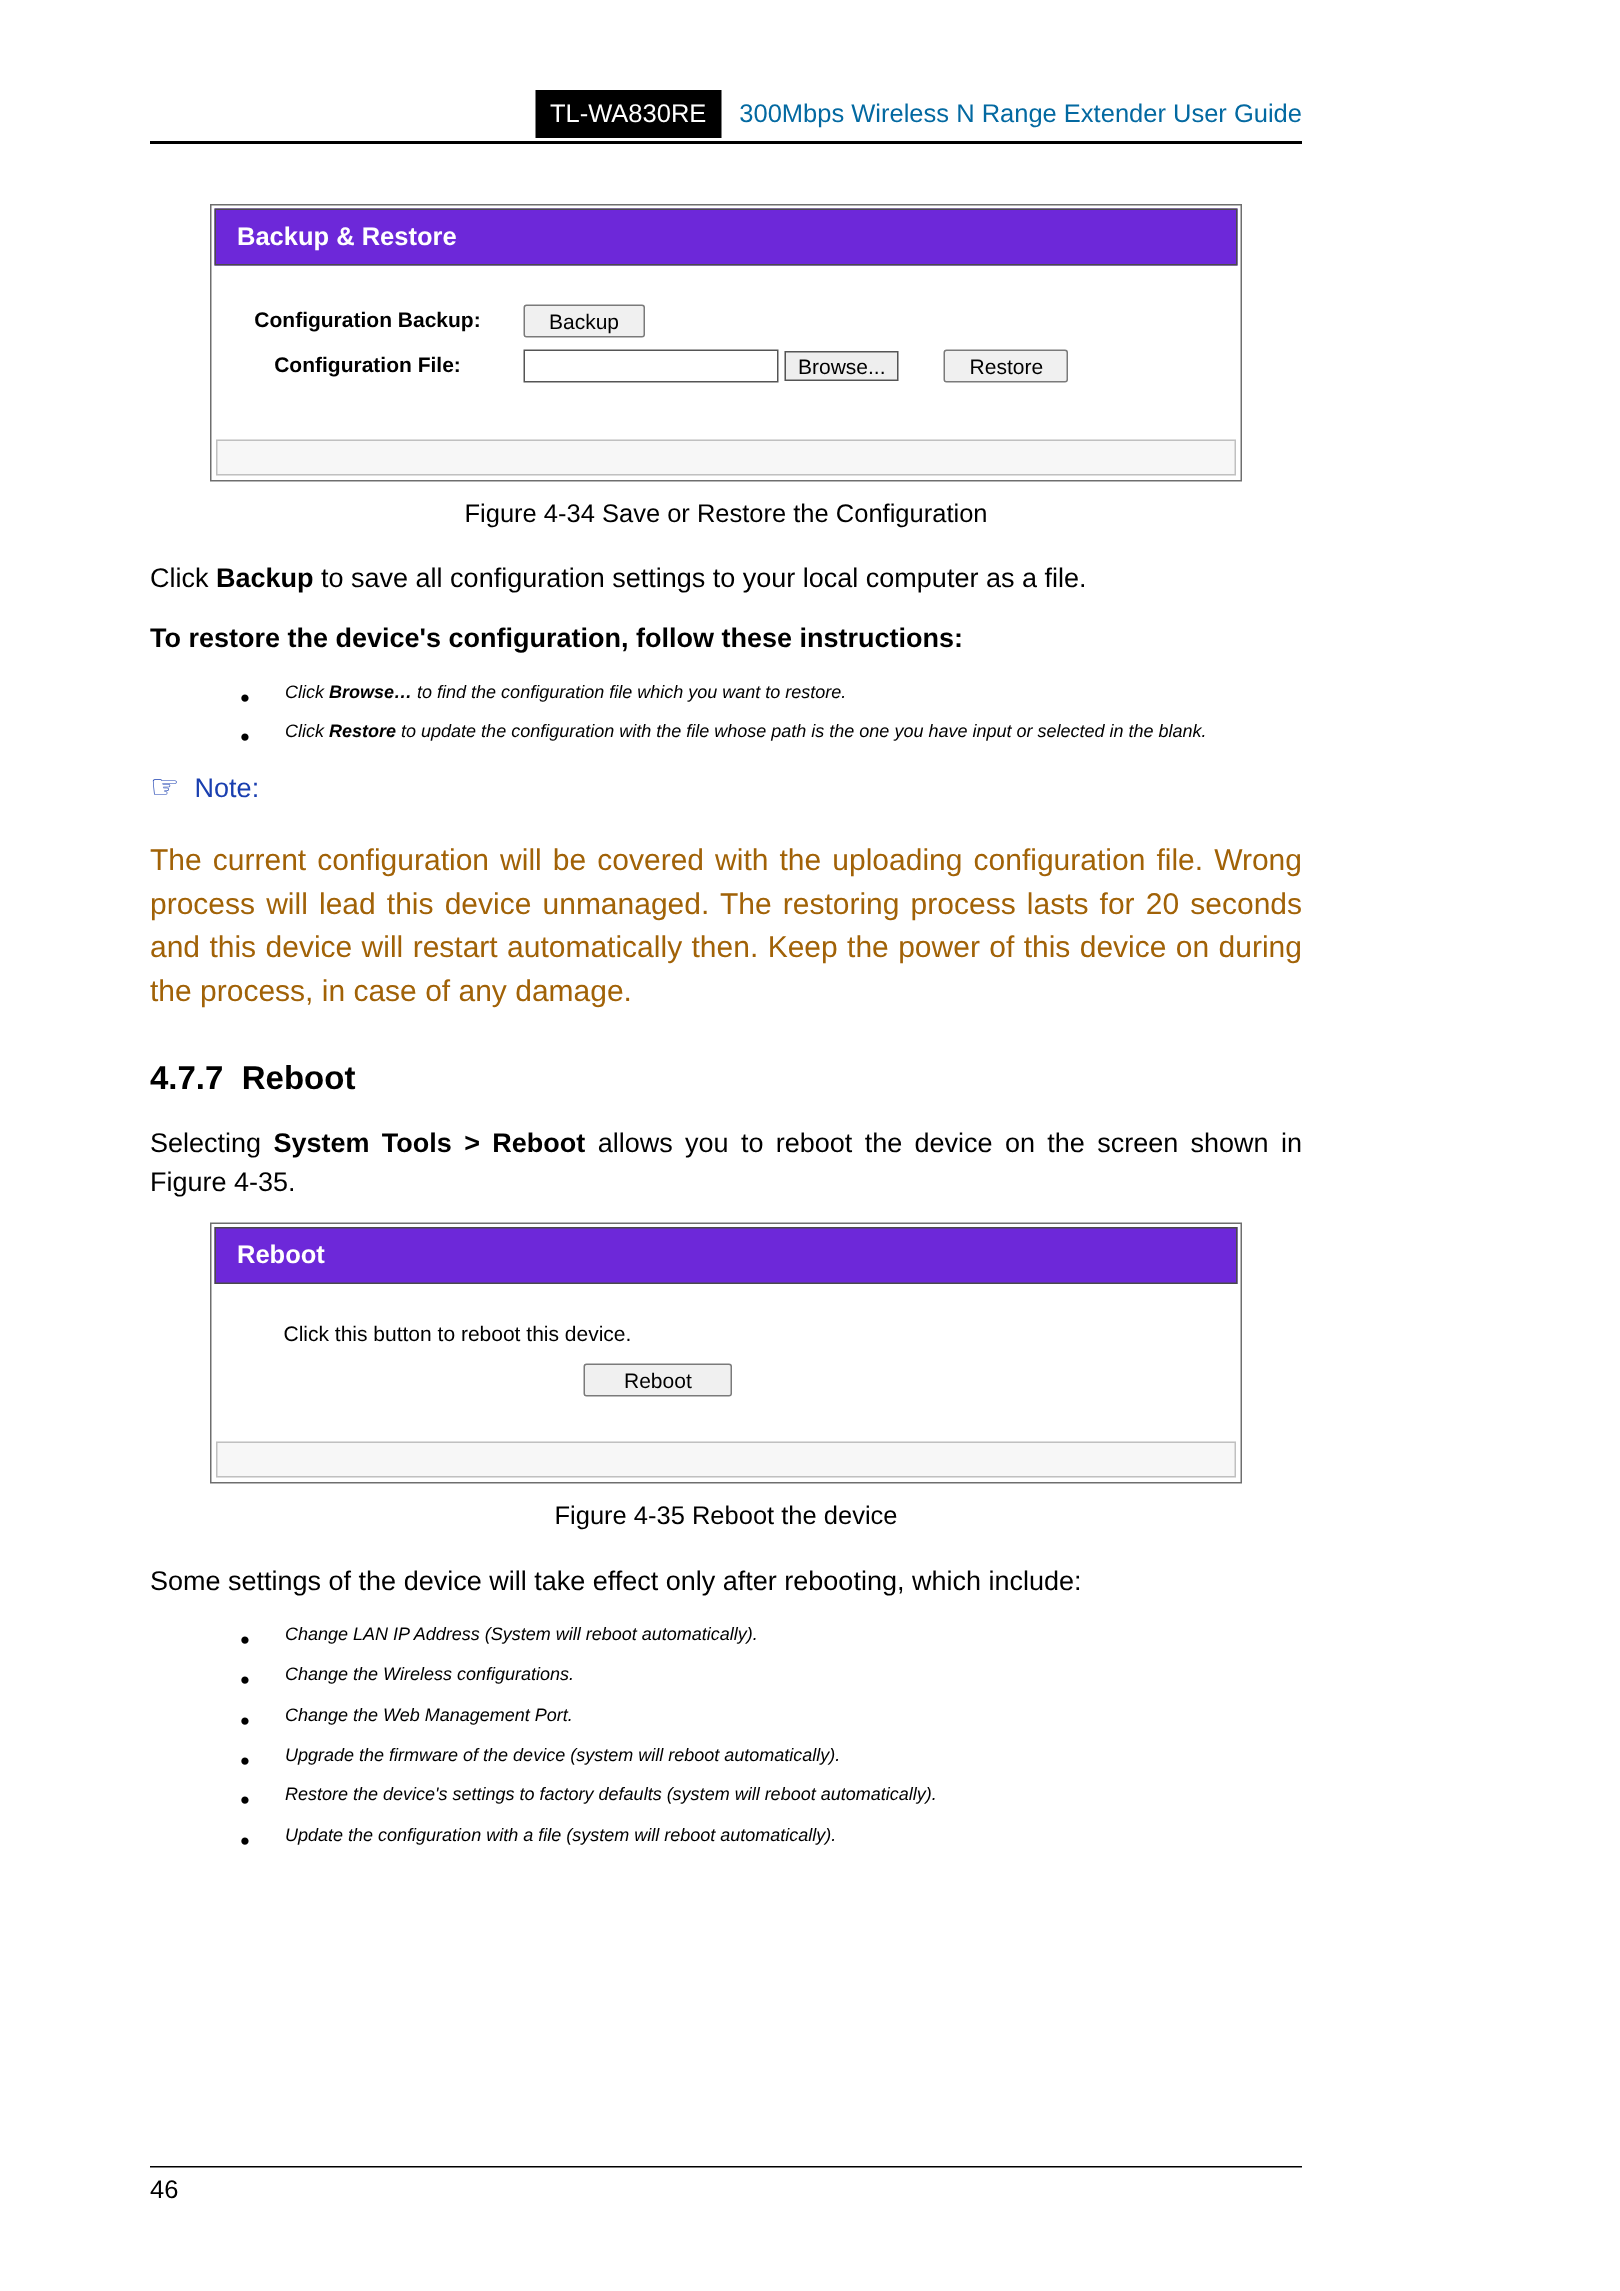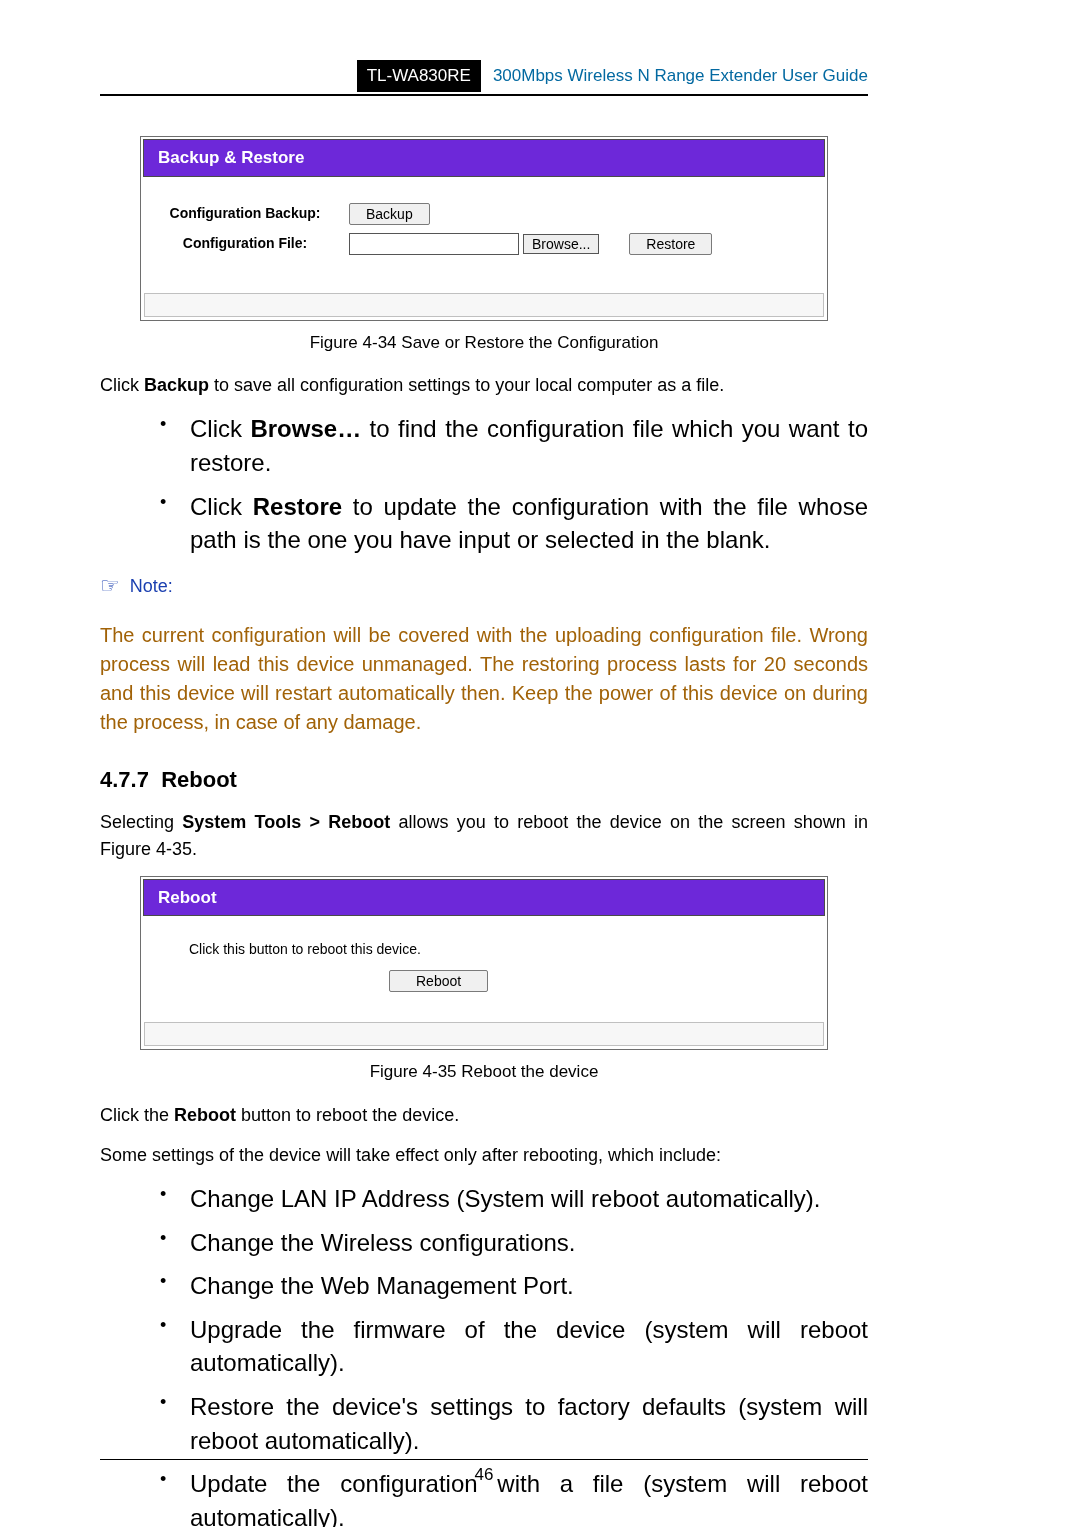--- a/index.html
+++ b/index.html
@@ -112,22 +112,23 @@
     .bold { font-weight: bold; }
     ul.body-list {
       list-style: none;
       margin: 0 0 14px 60px;
       padding: 0;
     }
     ul.body-list li {
       position: relative;
       padding-left: 30px;
       margin-bottom: 10px;
-      font-size: 24px;
+      font-size: 12px;
       text-align: justify;
+      font-style: italic;
     }
     ul.body-list li::before {
       content: "•";
       position: absolute;
       left: 0;
       top: 0;
       font-size: 18px;
     }
     .note-label {
       color: #1a3fb0;
@@ -159,27 +160,27 @@
       font-size: 14px;
     }
     .reboot-text {
       margin: 0 0 10px 30px;
     }
     .reboot-btn-row {
       text-align: left;
       margin-left: 230px;
     }
     .page-number {
-      text-align: center;
+      text-align: left;
       font-size: 17px;
       border-top: 1px solid #000;
       position: absolute;
       left: 100px;
       right: 100px;
-      bottom: 40px;
+      bottom: 55px;
       padding-top: 3px;
     }
     .page-wrap { position: relative; width: 968px; height: 1527px; }
   </style>
 </head>
 <body>
 <div class="page-wrap">
 <div class="page">
 
   <div class="header-bar">
@@ -203,20 +204,21 @@
       </div>
     </div>
     <div class="bottom-grey"></div>
   </div>
   <div class="caption">Figure 4-34 Save or Restore the Configuration</div>
 
   <p class="para">
     <span>Click </span><span class="bold">Backup</span><span> to save all configuration settings to your local computer as a file.</span>
   </p>
 
+  <p class="para bold">To restore the device's configuration, follow these instructions:</p>
 
   <ul class="body-list">
     <li>
       <span>Click </span><span class="bold">Browse…</span><span> to find the configuration file which you want to restore.</span>
     </li>
     <li>
       <span>Click </span><span class="bold">Restore</span><span> to update the configuration with the file whose path is the one you have input or selected in the blank.</span>
     </li>
   </ul>
 
@@ -239,23 +241,20 @@
     <div class="reboot-body">
       <div class="reboot-text">Click this button to reboot this device.</div>
       <div class="reboot-btn-row">
         <button class="btn" style="padding:2px 26px;">Reboot</button>
       </div>
     </div>
     <div class="bottom-grey"></div>
   </div>
   <div class="caption">Figure 4-35 Reboot the device</div>
 
-  <p class="para">
-    <span>Click the </span><span class="bold">Reboot</span><span> button to reboot the device.</span>
-  </p>
 
   <p class="para">Some settings of the device will take effect only after rebooting, which include:</p>
 
   <ul class="body-list">
     <li>Change LAN IP Address (System will reboot automatically).</li>
     <li>Change the Wireless configurations.</li>
     <li>Change the Web Management Port.</li>
     <li>Upgrade the firmware of the device (system will reboot automatically).</li>
     <li>Restore the device's settings to factory defaults (system will reboot automatically).</li>
     <li>Update the configuration with a file (system will reboot automatically).</li>

